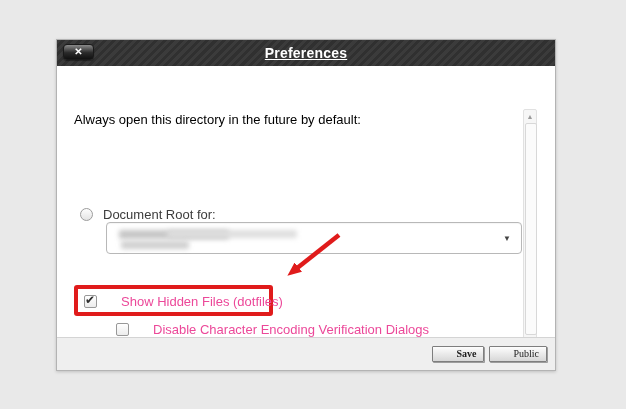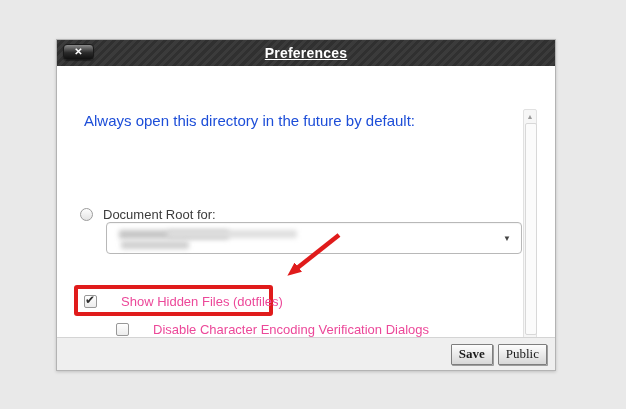--- a/index.html
+++ b/index.html
@@ -16,21 +16,21 @@
             color:#ffffff;}
   .title{display:block;text-align:center;line-height:26px;font-size:14px;font-weight:bold;letter-spacing:.2px;text-decoration:underline;}
   .close-btn{position:absolute;left:6px;top:4px;width:31px;height:16px;
              background:linear-gradient(#8a8a8a,#2a2a2a 55%,#111);
              border:1px solid #1a1a1a;border-radius:4px;box-sizing:border-box;
              color:#fff;font-size:10px;font-weight:bold;line-height:14px;text-align:center;
              cursor:pointer;box-shadow:0 1px 1px rgba(0,0,0,.4);}
 
   .body{position:absolute;left:0;top:26px;width:100%;height:273px;background:#fff;}
 
-  .heading{position:absolute;left:27px;top:46px;font-size:15px;color:#1d4ed8;}
+  .heading{position:absolute;left:17px;top:46px;font-size:13px;color:#000000;}
 
   .radio-row{position:absolute;left:23px;height:14px;display:flex;align-items:center;cursor:pointer;}
   .radio{width:13px;height:13px;border-radius:50%;box-sizing:border-box;
          border:1px solid #9c9c9c;background:linear-gradient(#fdfdfd,#e4e4e4);position:relative;flex:0 0 13px;}
   .radio.selected::after{content:"";position:absolute;left:3px;top:3px;width:5px;height:5px;
          border-radius:50%;background:#3a3a3a;}
   .radio-label{margin-left:10px;font-size:13px;color:#3c3c3c;white-space:nowrap;}
   .abbr-dotted{border-bottom:1px dotted #777;}
 
   .select-box{position:absolute;left:49px;top:156px;width:416px;height:32px;box-sizing:border-box;
@@ -59,23 +59,23 @@
   .sb-arrow{position:absolute;left:0;width:100%;text-align:center;font-size:7px;color:#9a9a9a;cursor:pointer;}
   .sb-up{top:3px;}
   .sb-down{bottom:3px;}
   .sb-thumb{position:absolute;left:1px;top:13px;width:10px;height:210px;background:#fbfbfb;
             border:1px solid #d8d8d8;border-radius:2px;cursor:pointer;}
 
   
   .footer{position:absolute;left:0;bottom:0;width:100%;height:33px;box-sizing:border-box;
           background:#efefef;border-top:1px solid #d4d4d4;
           display:flex;align-items:center;justify-content:flex-end;padding-right:8px;gap:5px;}
-  .btn{font-family:"Liberation Serif", serif;font-size:13px;color:#1a1a1a;
+  .btn{font-family:"Liberation Serif", serif;font-size:10px;color:#1a1a1a;
        background:linear-gradient(#fdfdfd,#d7d7d7);border:1px solid #7e7e7e;border-radius:1px;
-       padding:1px 7px 2px 7px;cursor:pointer;box-shadow:1px 1px 0 rgba(90,90,90,.55);}
+       padding:1px 7px 2px 23px;cursor:pointer;box-shadow:1px 1px 0 rgba(90,90,90,.55);}
   .btn-save{font-weight:bold;}
 </style>
 </head>
 <body>
 
 <div class="stage">
   <div class="dialog">
 
     <div class="titlebar">
       <span class="close-btn">

